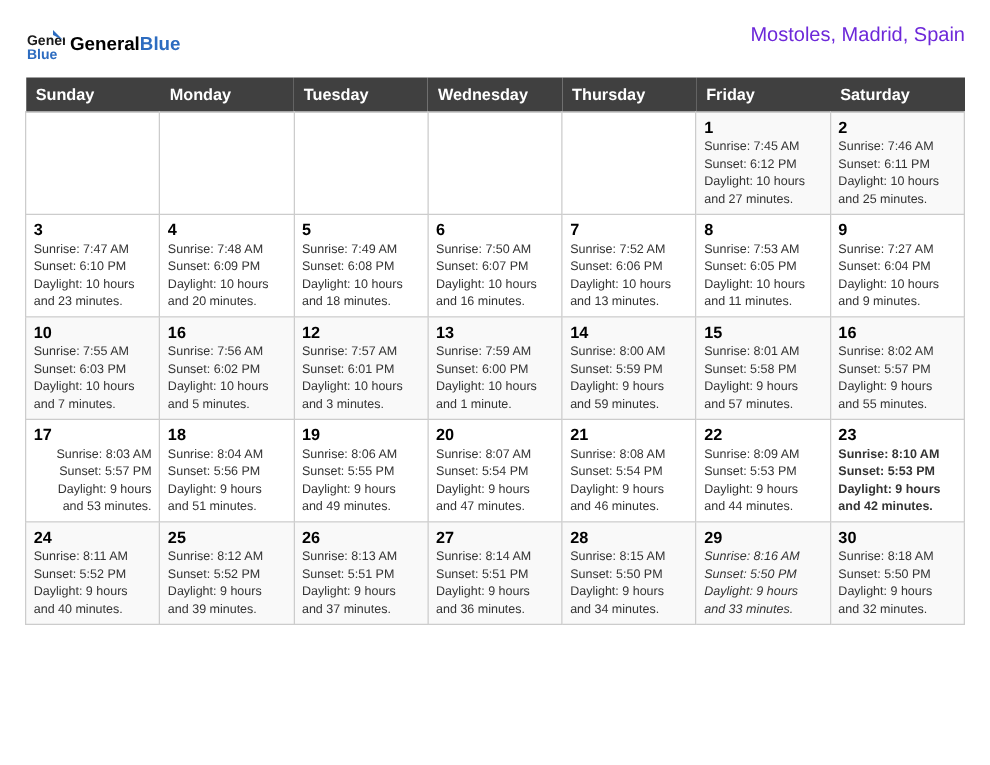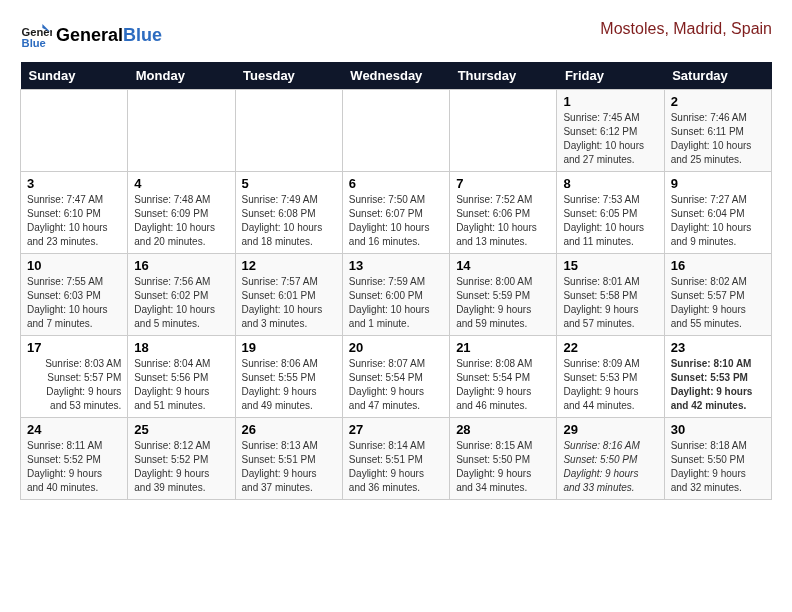--- a/index.html
+++ b/index.html
@@ -28,29 +28,29 @@
     .title-area {
       text-align: right;
     }
     .month-title {
       font-size: 36px;
       font-weight: bold;
       color: #1a1a1a;
     }
     .location {
       font-size: 16px;
-      color: #7f1d1d;
+      color: #6d28d9;
     }
     table {
       width: 100%;
       border-collapse: collapse;
       font-size: 11px;
     }
     thead tr th {
-      background-color: #0f172a;
+      background-color: #404040;
       color: #fff;
       text-align: left;
       padding: 6px 8px;
       font-size: 13px;
       font-weight: bold;
       margin-left: 24px;
     }
     tbody tr td {
       border: 1px solid #ccc;
       vertical-align: top;
@@ -81,21 +81,21 @@
 <body>
 
 <div class="header-area">
   <div class="logo">
     <svg class="logo-icon" viewBox="0 0 40 40">
       <text x="2" y="20" font-size="14" font-weight="bold" fill="#1a1a1a">General</text>
       <text x="2" y="34" font-size="14" font-weight="bold" fill="#2d6cc0">Blue</text>
       <polygon points="28,5 38,15 28,10" fill="#2d6cc0"></polygon>
     </svg>
     <div>
-      <div style="font-size:18px; font-weight:bold; line-height:1.1;">
+      <div style="font-size:15px; font-weight:bold; line-height:1.1;">
         <span>General</span><span style="color:#2d6cc0;">Blue</span>
       </div>
     </div>
   </div>
   <div class="title-area">
     <div class="location">Mostoles, Madrid, Spain</div>
   </div>
 </div>
 
 <table>

